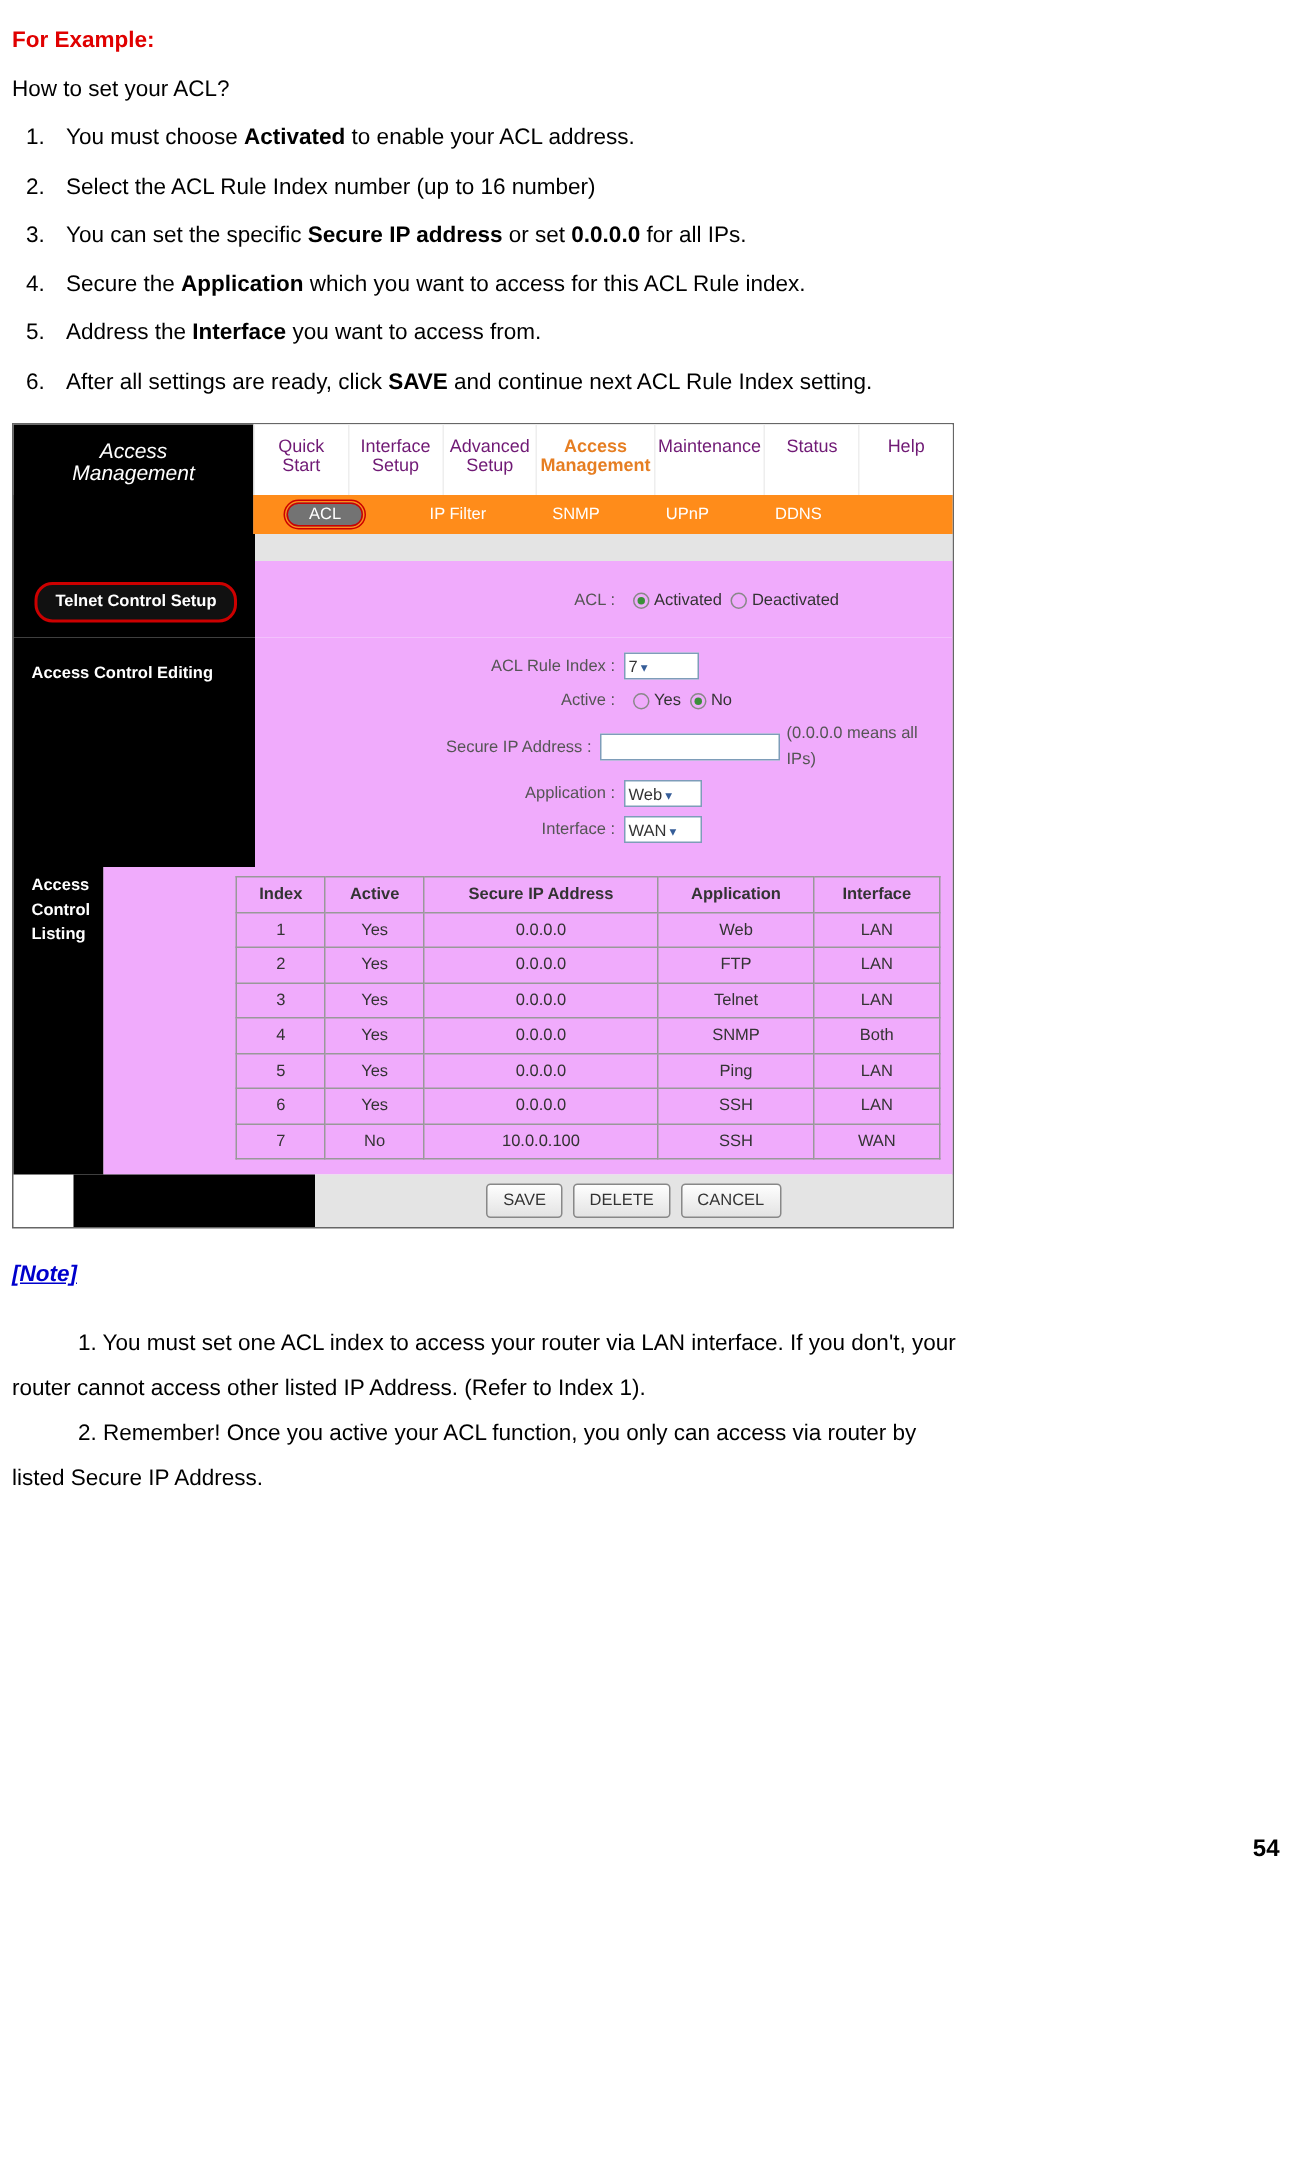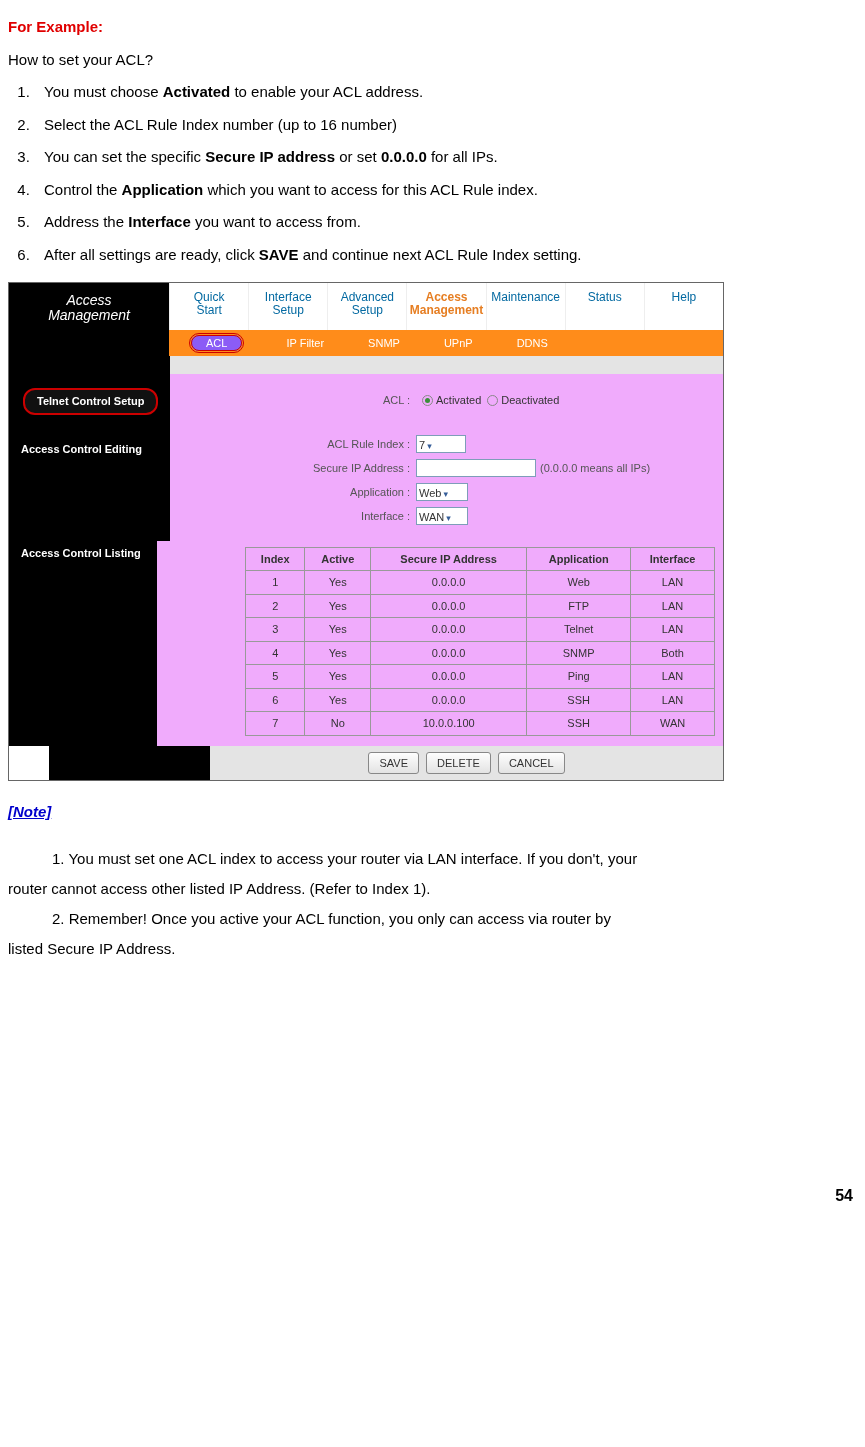--- a/index.html
+++ b/index.html
@@ -15,21 +15,21 @@
   .red { color: #e00000; font-weight: bold; }
   .blue-italic { color: #0000cc; font-style: italic; font-weight: bold; text-decoration: underline; }
   .intro-heading { margin: 4px 0 10px 0; }
   .q { margin: 0 0 10px 0; }
   ol.steps { margin: 0 0 16px 0; padding-left: 26px; }
   ol.steps li { margin-bottom: 10px; padding-left: 10px; }
   b { font-weight: bold; }
 
   
   .router {
-    width: 716px;
+    width: 628px;
     border: 1px solid #666;
     font-family: Verdana, Arial, sans-serif;
     font-size: 11px;
     color: #333;
     margin: 6px 0 20px 0;
   }
   .top-row { display: flex; background: #fff; }
   .brand {
     width: 160px;
     background: #000;
@@ -38,40 +38,40 @@
     padding: 10px 0 6px 0;
     font-style: italic;
     font-size: 14px;
     line-height: 1.1;
   }
   .tabs { flex: 1; display: flex; background: #fff; }
   .tab {
     flex: 1;
     text-align: center;
     padding: 8px 2px 4px 2px;
-    color: #0369a1;
+    color: #701a75;
     font-size: 12px;
     line-height: 1.1;
     border-left: 1px solid #eee;
   }
   .tab.active { color: #e67e22; font-weight: bold; }
 
   .subtab-row { display: flex; }
   .subtab-spacer { width: 160px; background: #000; }
   .subtabs { flex: 1; background: #ff8c1a; display: flex; }
   .subtab {
     color: #fff;
     padding: 5px 22px;
     font-size: 11px;
   }
   .subtab.active {
     background: #ff8c1a;
   }
   .subtab.active .pill {
-    background: #8b5cf6;
+    background: #737373;
     border: 1px solid #c00;
     border-radius: 10px;
     padding: 1px 14px;
     outline: 1px solid #c00;
     outline-offset: 1px;
   }
 
   .gray-gap { display:flex; }
   .gray-gap .left-black { width:161px; background:#000; height:18px; }
   .gray-gap .right { flex:1; background:#e4e4e4; height:18px; }
@@ -165,21 +165,21 @@
   <li>
     <span>You must choose </span><b>Activated</b><span> to enable your ACL address.</span>
   </li>
   <li>
     <span>Select the ACL Rule Index number (up to 16 number)</span>
   </li>
   <li>
     <span>You can set the specific </span><b>Secure IP address</b><span> or set </span><b>0.0.0.0</b><span> for all IPs.</span>
   </li>
   <li>
-    <span>Control the </span><b>Application</b><span> which you want to access for this ACL Rule index.</span>
+    <span>Secure the </span><b>Application</b><span> which you want to access for this ACL Rule index.</span>
   </li>
   <li>
     <span>Address the </span><b>Interface</b><span> you want to access from.</span>
   </li>
   <li>
     <span>After all settings are ready, click </span><b>SAVE</b><span> and continue next ACL Rule Index setting.</span>
   </li>
 </ol>
 
 <div class="router">
@@ -235,20 +235,27 @@
 
   <div class="content-row">
     <div class="side">
       <div class="label-row">Access Control Editing</div>
     </div>
     <div class="main">
       <div class="form-area" style="padding-top:4px;">
         <div class="form-line">
           <span class="lbl">ACL Rule Index :</span>
           <span class="sel"><span>7</span><span class="chev">▾</span></span>
+        </div>
+        <div class="form-line">
+          <span class="lbl">Active :</span>
+          <span class="radio"></span>
+          <span>Yes</span>
+          <span class="radio on"></span>
+          <span>No</span>
         </div>
         <div class="form-line">
           <span class="lbl">Secure IP Address :</span>
           <input class="txt" value="" style="">
           <span class="hint" style="margin-left:4px;">(0.0.0.0 means all IPs)</span>
         </div>
         <div class="form-line">
           <span class="lbl">Application :</span>
           <span class="sel app"><span>Web</span><span class="chev">▾</span></span>
         </div>

